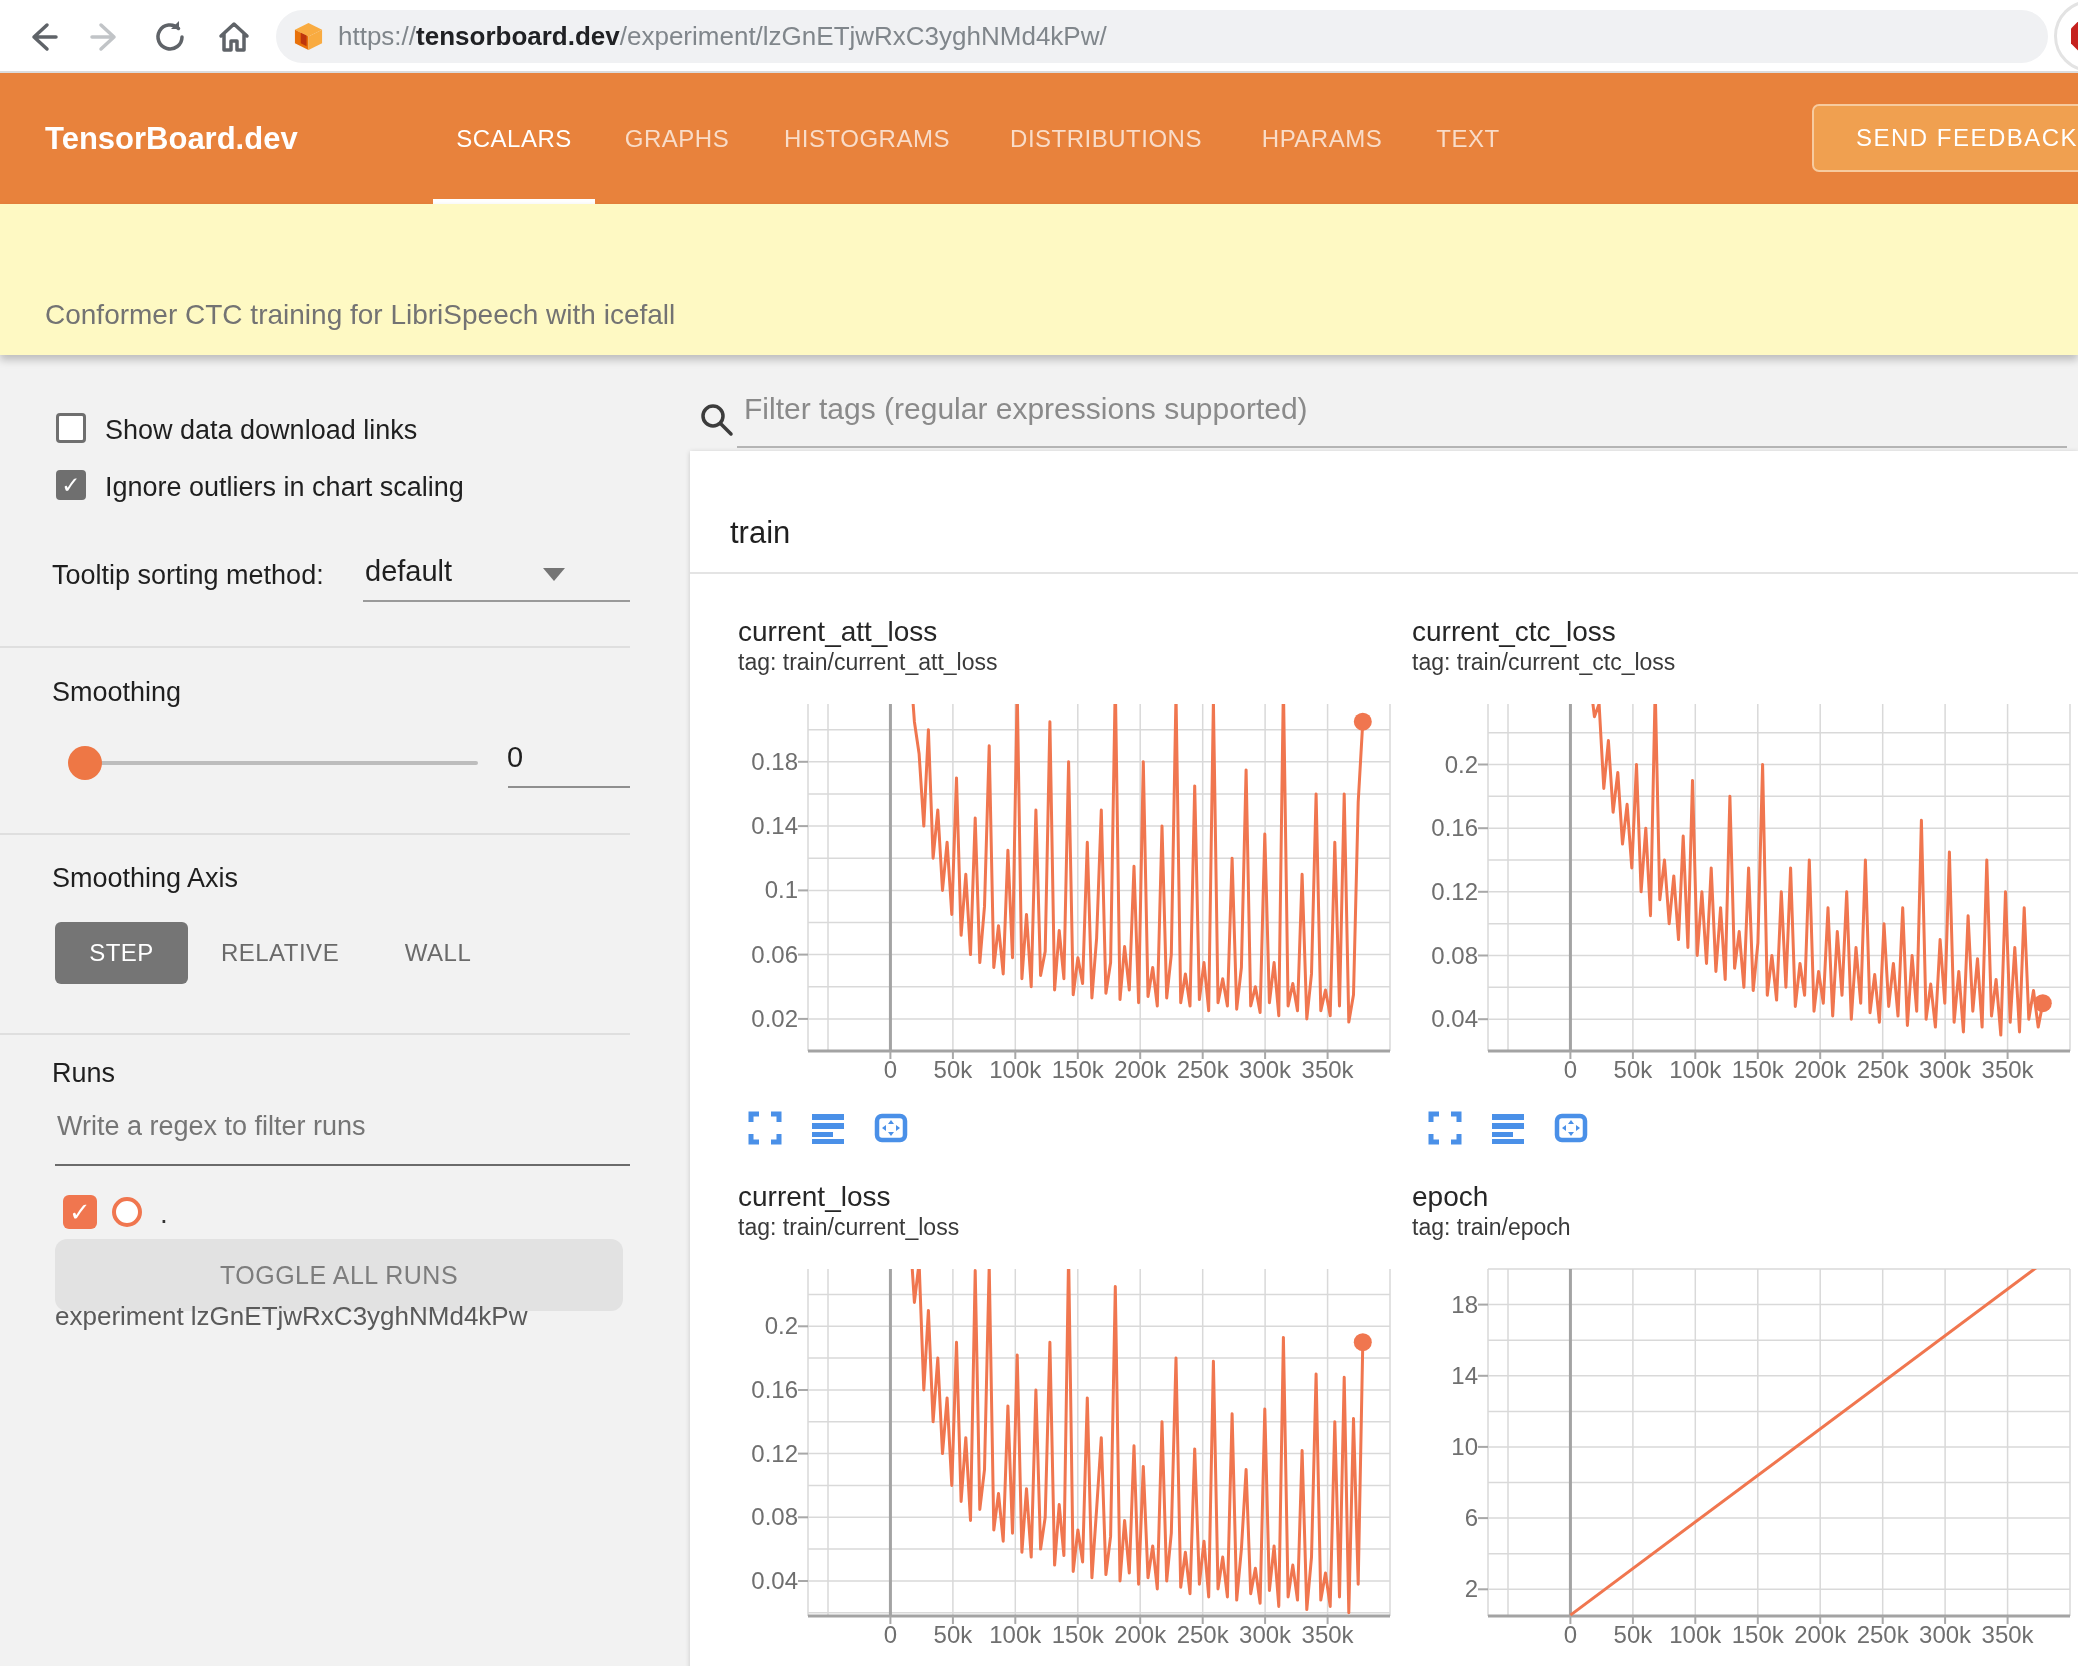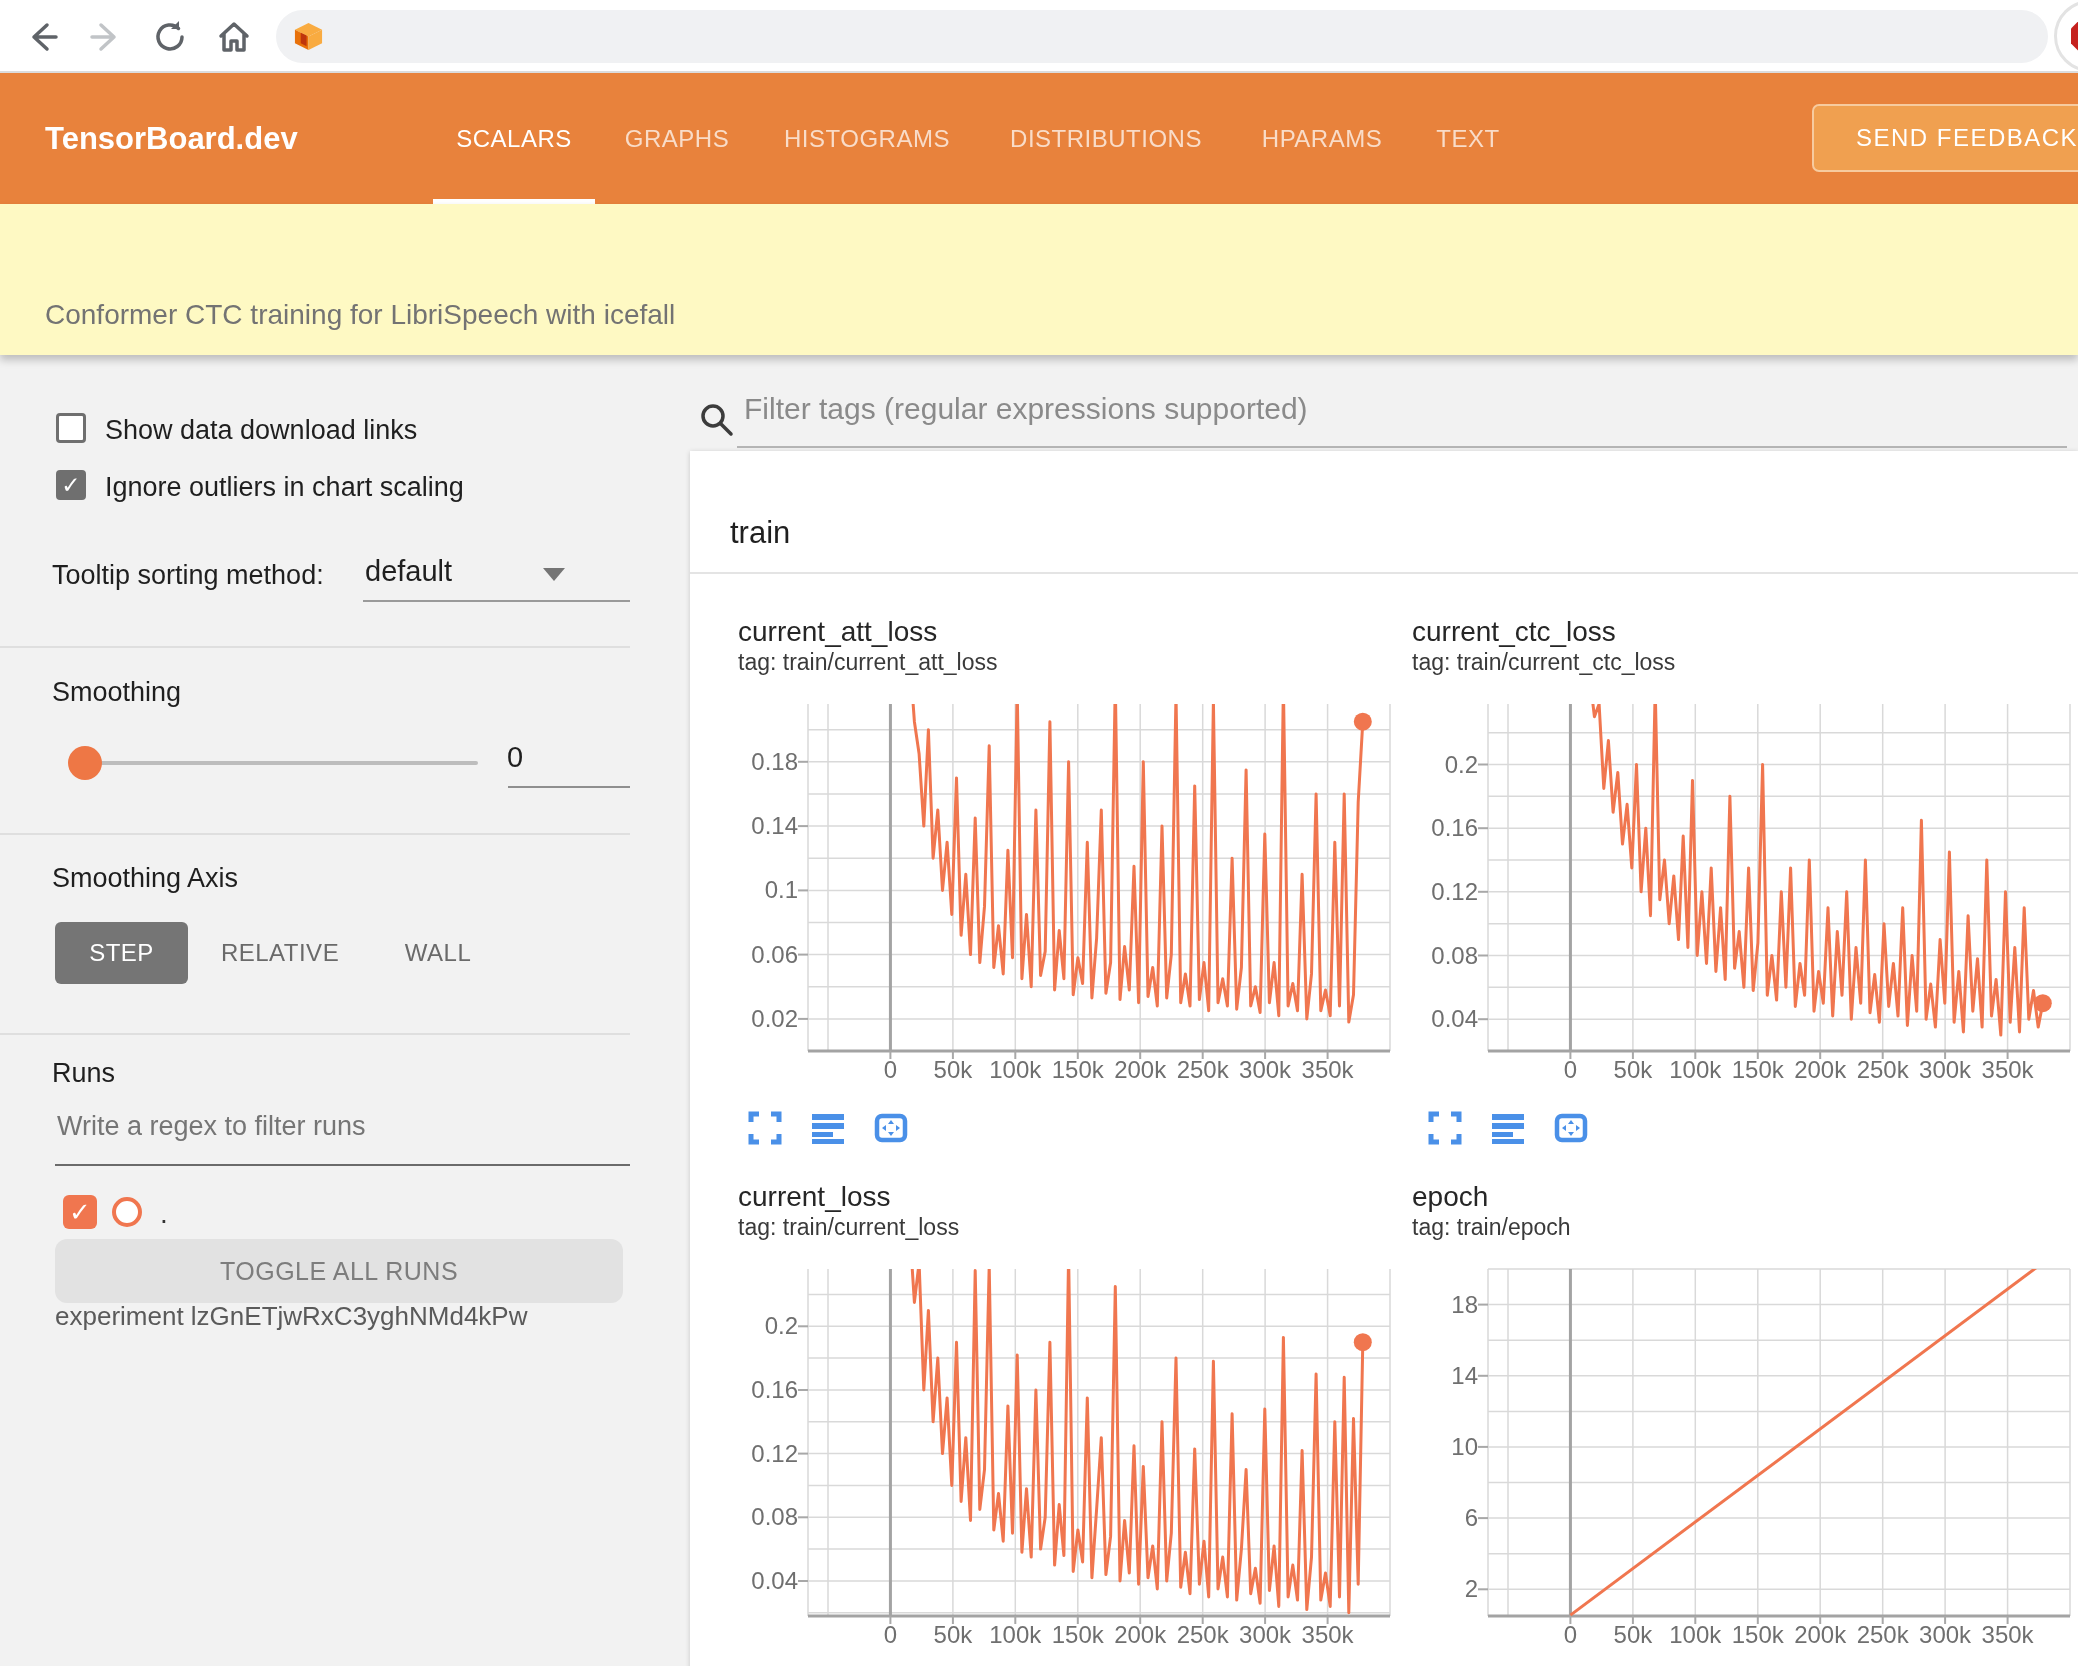--- a/index.html
+++ b/index.html
@@ -50,21 +50,21 @@
   .smooth-value{position:absolute;left:505px;top:385px;width:125px;font-size:29px;color:#1f1f1f;background:transparent;border:none;outline:none;font-family:"Liberation Sans",sans-serif;}
   .axis-btn{position:absolute;font-size:24px;letter-spacing:0.5px;display:flex;align-items:center;justify-content:center;}
   .axis-btn.active{left:55px;top:567px;width:133px;height:62px;background:#757575;color:#fff;border-radius:6px;}
   .axis-btn.plain{color:#6a6a6a;top:567px;height:62px;}
   .regex-input{position:absolute;left:55px;top:755px;width:570px;font-size:27px;color:#1f1f1f;background:transparent;border:none;outline:none;font-family:"Liberation Sans",sans-serif;}
   .regex-input::placeholder{color:#757575;}
   .regex-underline{position:absolute;left:55px;top:809px;width:575px;height:2px;background:#6b6b6b;}
   .run-cb{position:absolute;left:63px;top:840px;width:34px;height:34px;background:#f0764f;border-radius:6px;color:#fff;font-size:26px;line-height:34px;text-align:center;}
   .run-circle{position:absolute;left:112px;top:842px;width:30px;height:30px;border:4px solid #f0764f;border-radius:50%;box-sizing:border-box;background:#fff;}
   .run-name{position:absolute;left:160px;top:843px;font-size:28px;color:#333;}
-  .toggle-btn{position:absolute;left:55px;top:884px;width:568px;height:64px;background:#e2e2e2;border-radius:12px;color:#7d7d7d;font-size:25px;letter-spacing:0.5px;display:flex;align-items:center;justify-content:center;border:none;font-family:"Liberation Sans",sans-serif;}
+  .toggle-btn{position:absolute;left:55px;top:884px;width:568px;height:72px;background:#e2e2e2;border-radius:12px;color:#7d7d7d;font-size:25px;letter-spacing:0.5px;display:flex;align-items:center;justify-content:center;border:none;font-family:"Liberation Sans",sans-serif;}
   .exp-caption{position:absolute;left:55px;top:946px;font-size:26px;color:#5a5a5a;text-align:center;}
 
   
   .search-icon{position:absolute;left:698px;top:46px;width:36px;height:36px;}
   .filter-input{position:absolute;left:742px;top:36px;width:1300px;font-size:30px;color:#444;background:transparent;border:none;outline:none;font-family:"Liberation Sans",sans-serif;}
   .filter-input::placeholder{color:#8a8a8a;}
   .filter-underline{position:absolute;left:737px;top:91px;width:1330px;height:2px;background:#b5b5b5;}
   .train-card{position:absolute;left:690px;top:96px;width:1388px;height:1260px;background:#fff;box-shadow:0 1px 5px rgba(0,0,0,0.18);}
   .card-header{position:absolute;left:40px;top:64px;font-size:31px;color:#1f1f1f;}
   .card-divider{position:absolute;left:0;top:121px;width:100%;height:2px;background:#e4e4e4;}
@@ -94,20 +94,21 @@
     <svg class="nav-ic" style="left:214px" viewBox="0 0 40 40">
         <path d="M7 19 L20 7 L33 19 M10 17 V33 H17 V24 H23 V33 H30 V17" stroke="#5f6368" stroke-width="3.5" fill="none" stroke-linejoin="round" stroke-linecap="round"></path>
       </svg>
     <div class="url-pill">
       <svg class="favicon" viewBox="0 0 32 32">
         <polygon points="16,2 30,9 16,16 2,9" fill="#f9ab40"></polygon>
         <polygon points="2,9 16,16 16,30 2,23" fill="#e8710a"></polygon>
         <polygon points="30,9 16,16 16,30 30,23" fill="#f9ab40"></polygon>
         <polygon points="8,12 14,15 14,26 8,23" fill="#bf360c"></polygon>
       </svg>
+      <div class="url-text"><span>https://</span><b>tensorboard.dev</b><span>/experiment/lzGnETjwRxC3yghNMd4kPw/</span></div>
     </div>
     <div class="avatar">
         <div class="avatar-shape"></div>
       </div>
   </div>
 
   <div class="app-header">
     <div class="brand">TensorBoard.dev</div>
     <div class="tab tab-1">GRAPHS</div>
     <div class="tab tab-0 active">SCALARS</div>

